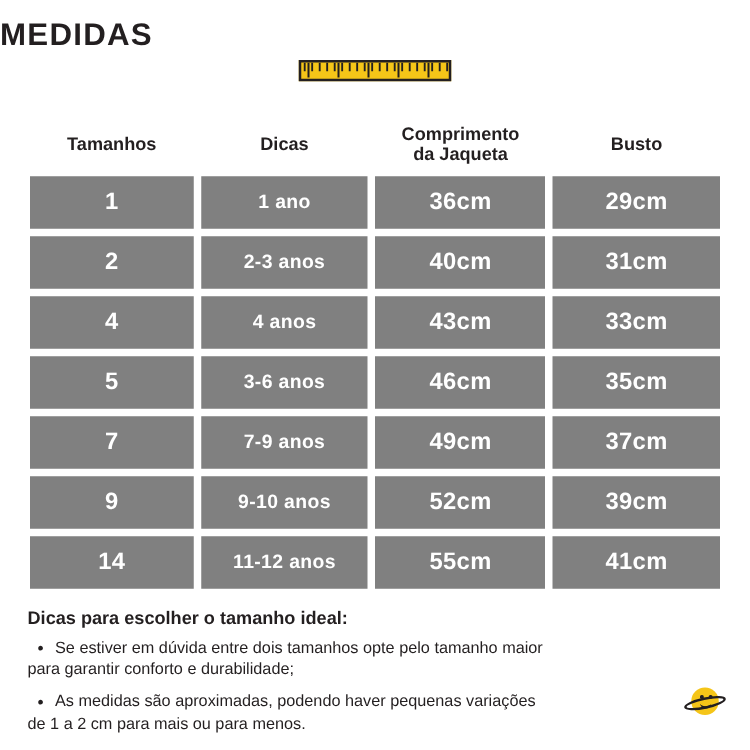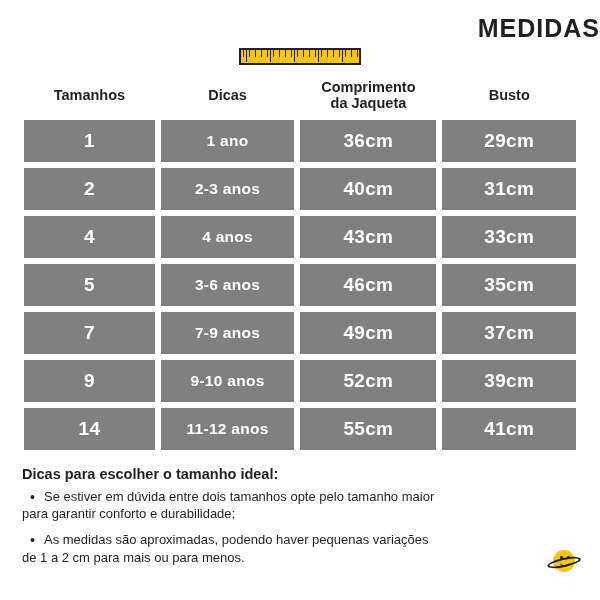--- a/index.html
+++ b/index.html
@@ -17,21 +17,21 @@
   .page {
     position: relative;
     width: 600px;
     height: 600px;
     box-sizing: border-box;
     padding: 0;
   }
 
   
   .title-block {
-    text-align: right;
+    text-align: left;
     padding-top: 16px;
   }
   .title {
     font-size: 25px;
     font-weight: bold;
     letter-spacing: 1px;
     color: #231f20;
     line-height: 1;
   }
   .ruler {
@@ -68,21 +68,21 @@
       to right,
       #231f20 0px, #231f20 1.5px, transparent 1.5px, transparent 24px
     );
     background-size: 24px 12px;
     background-repeat: repeat-x;
     background-position: 5px 0px;
   }
 
   
   .table-wrap {
-    margin-top: 9px;
+    margin-top: 30px;
     padding: 0 18px;
     box-sizing: border-box;
   }
   table.size-table {
     width: 100%;
     border-collapse: separate;
     border-spacing: 6px 6px;
     table-layout: fixed;
   }
   table.size-table th {

